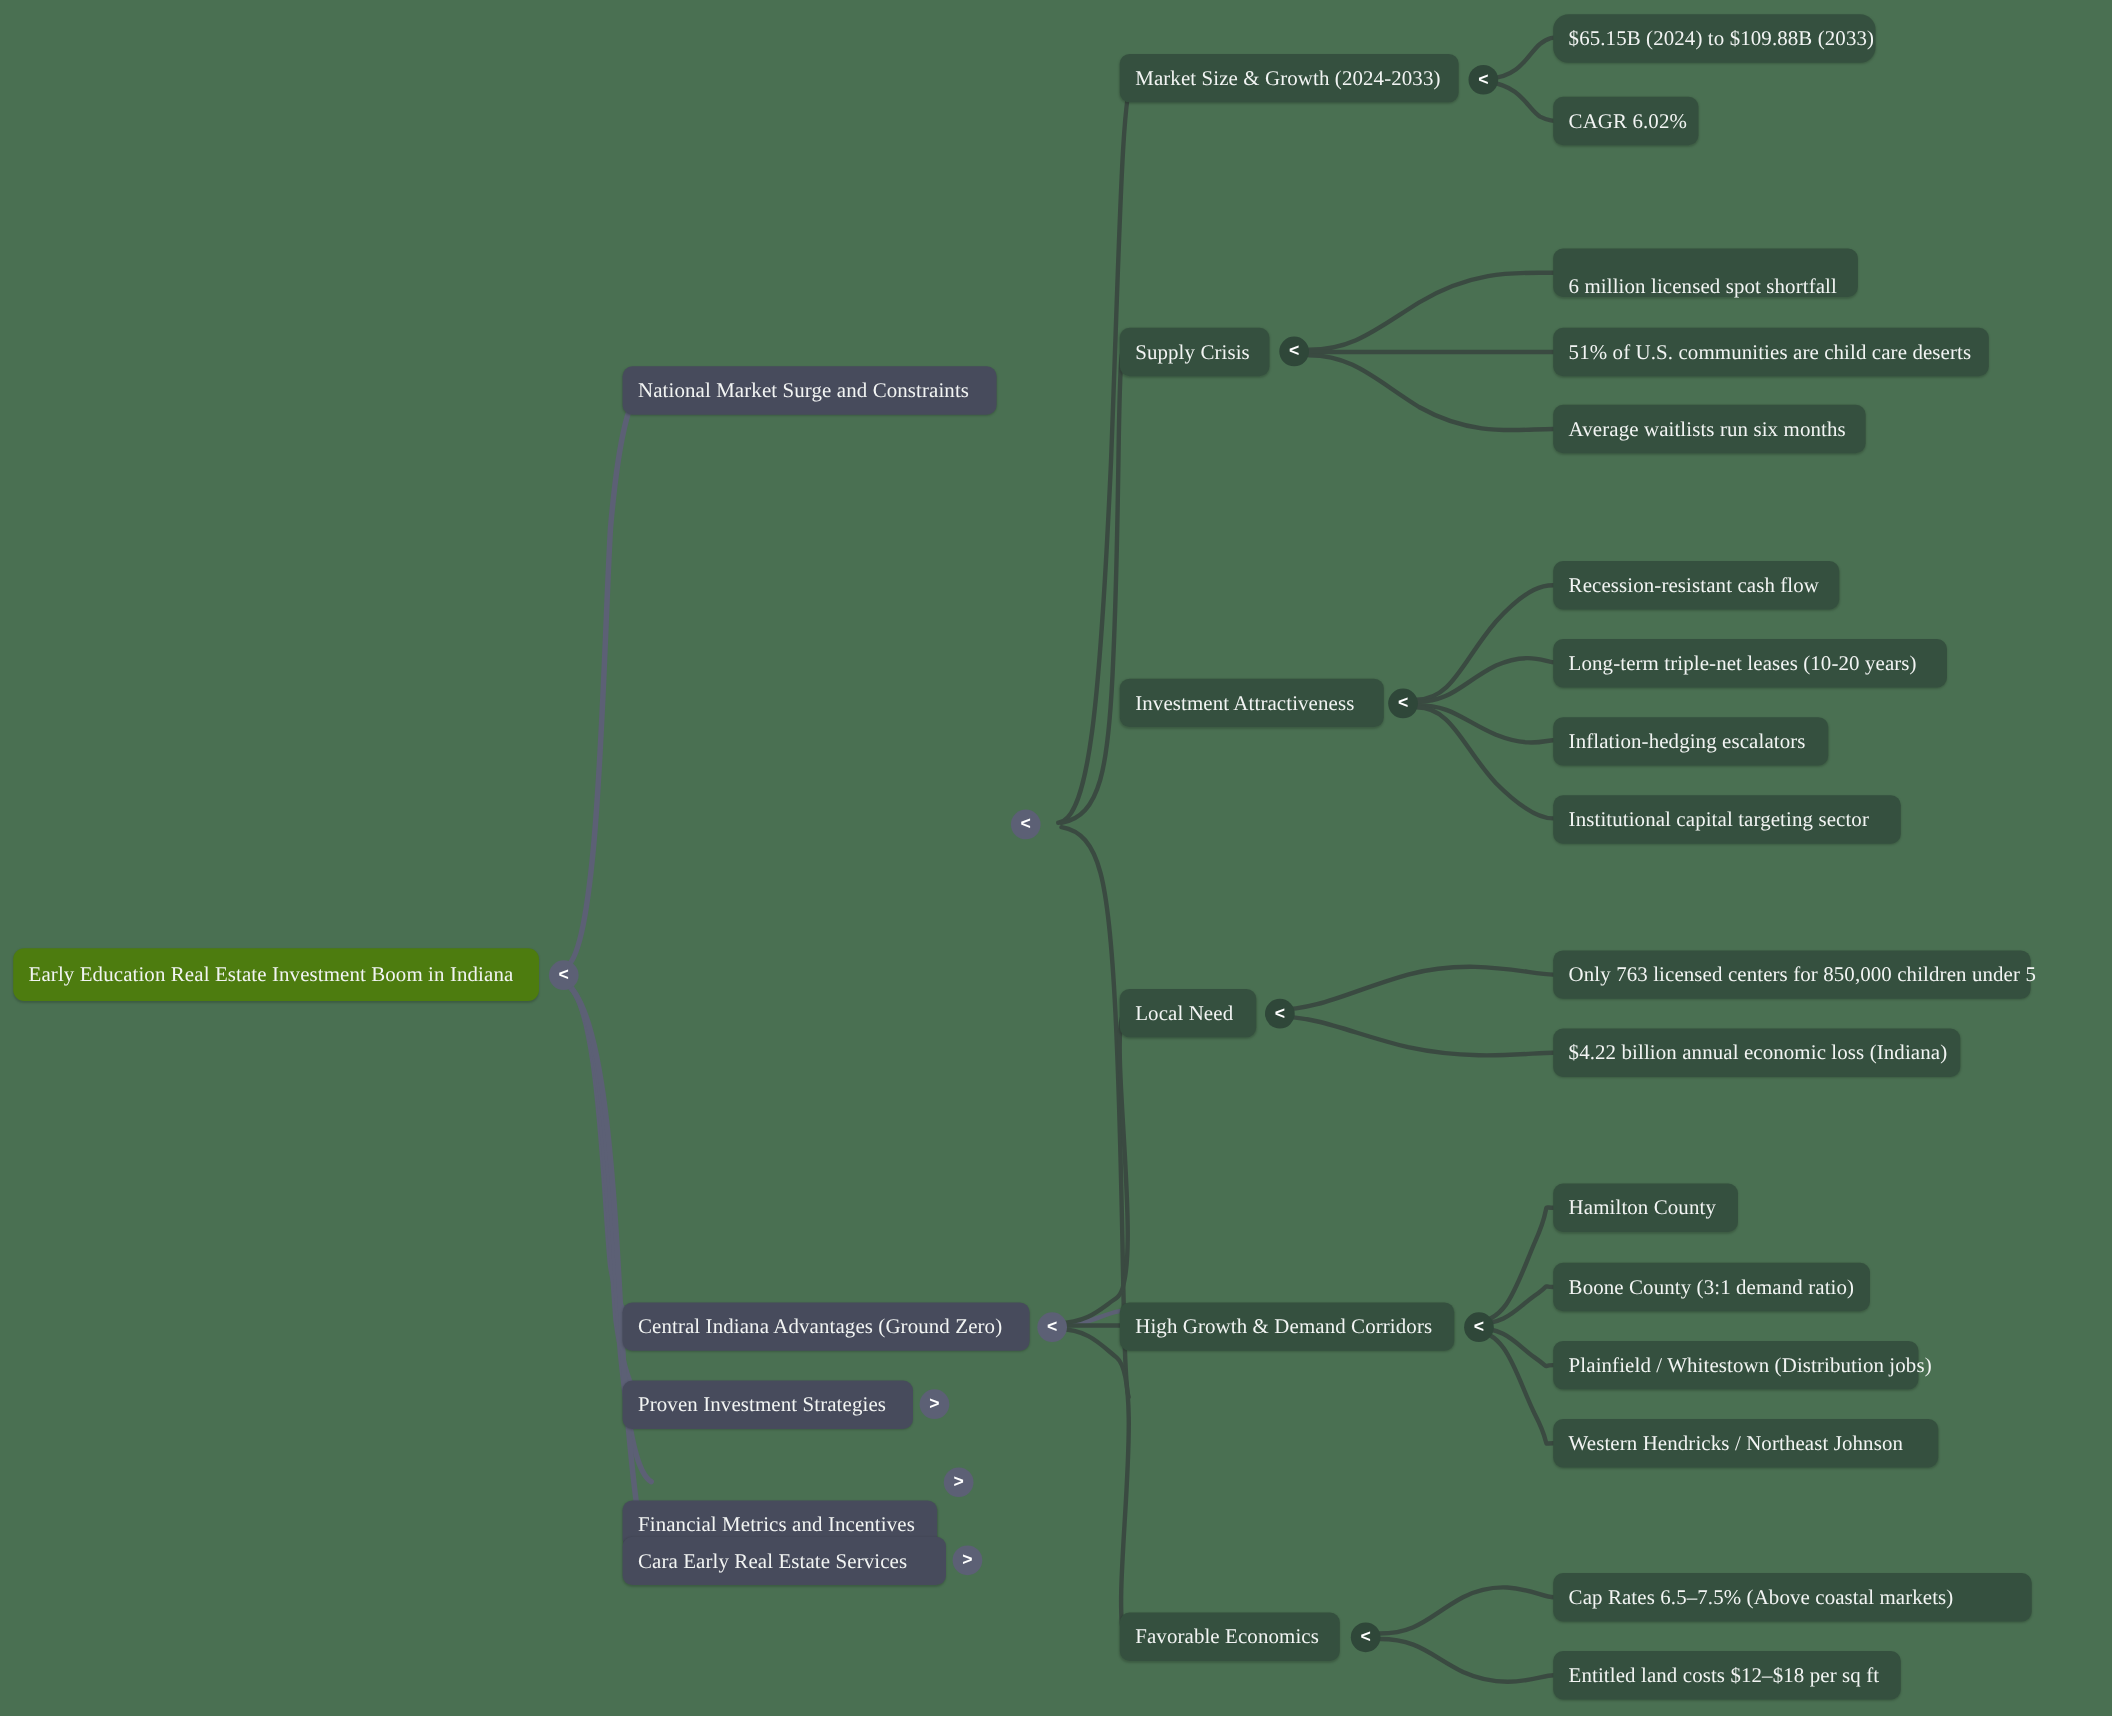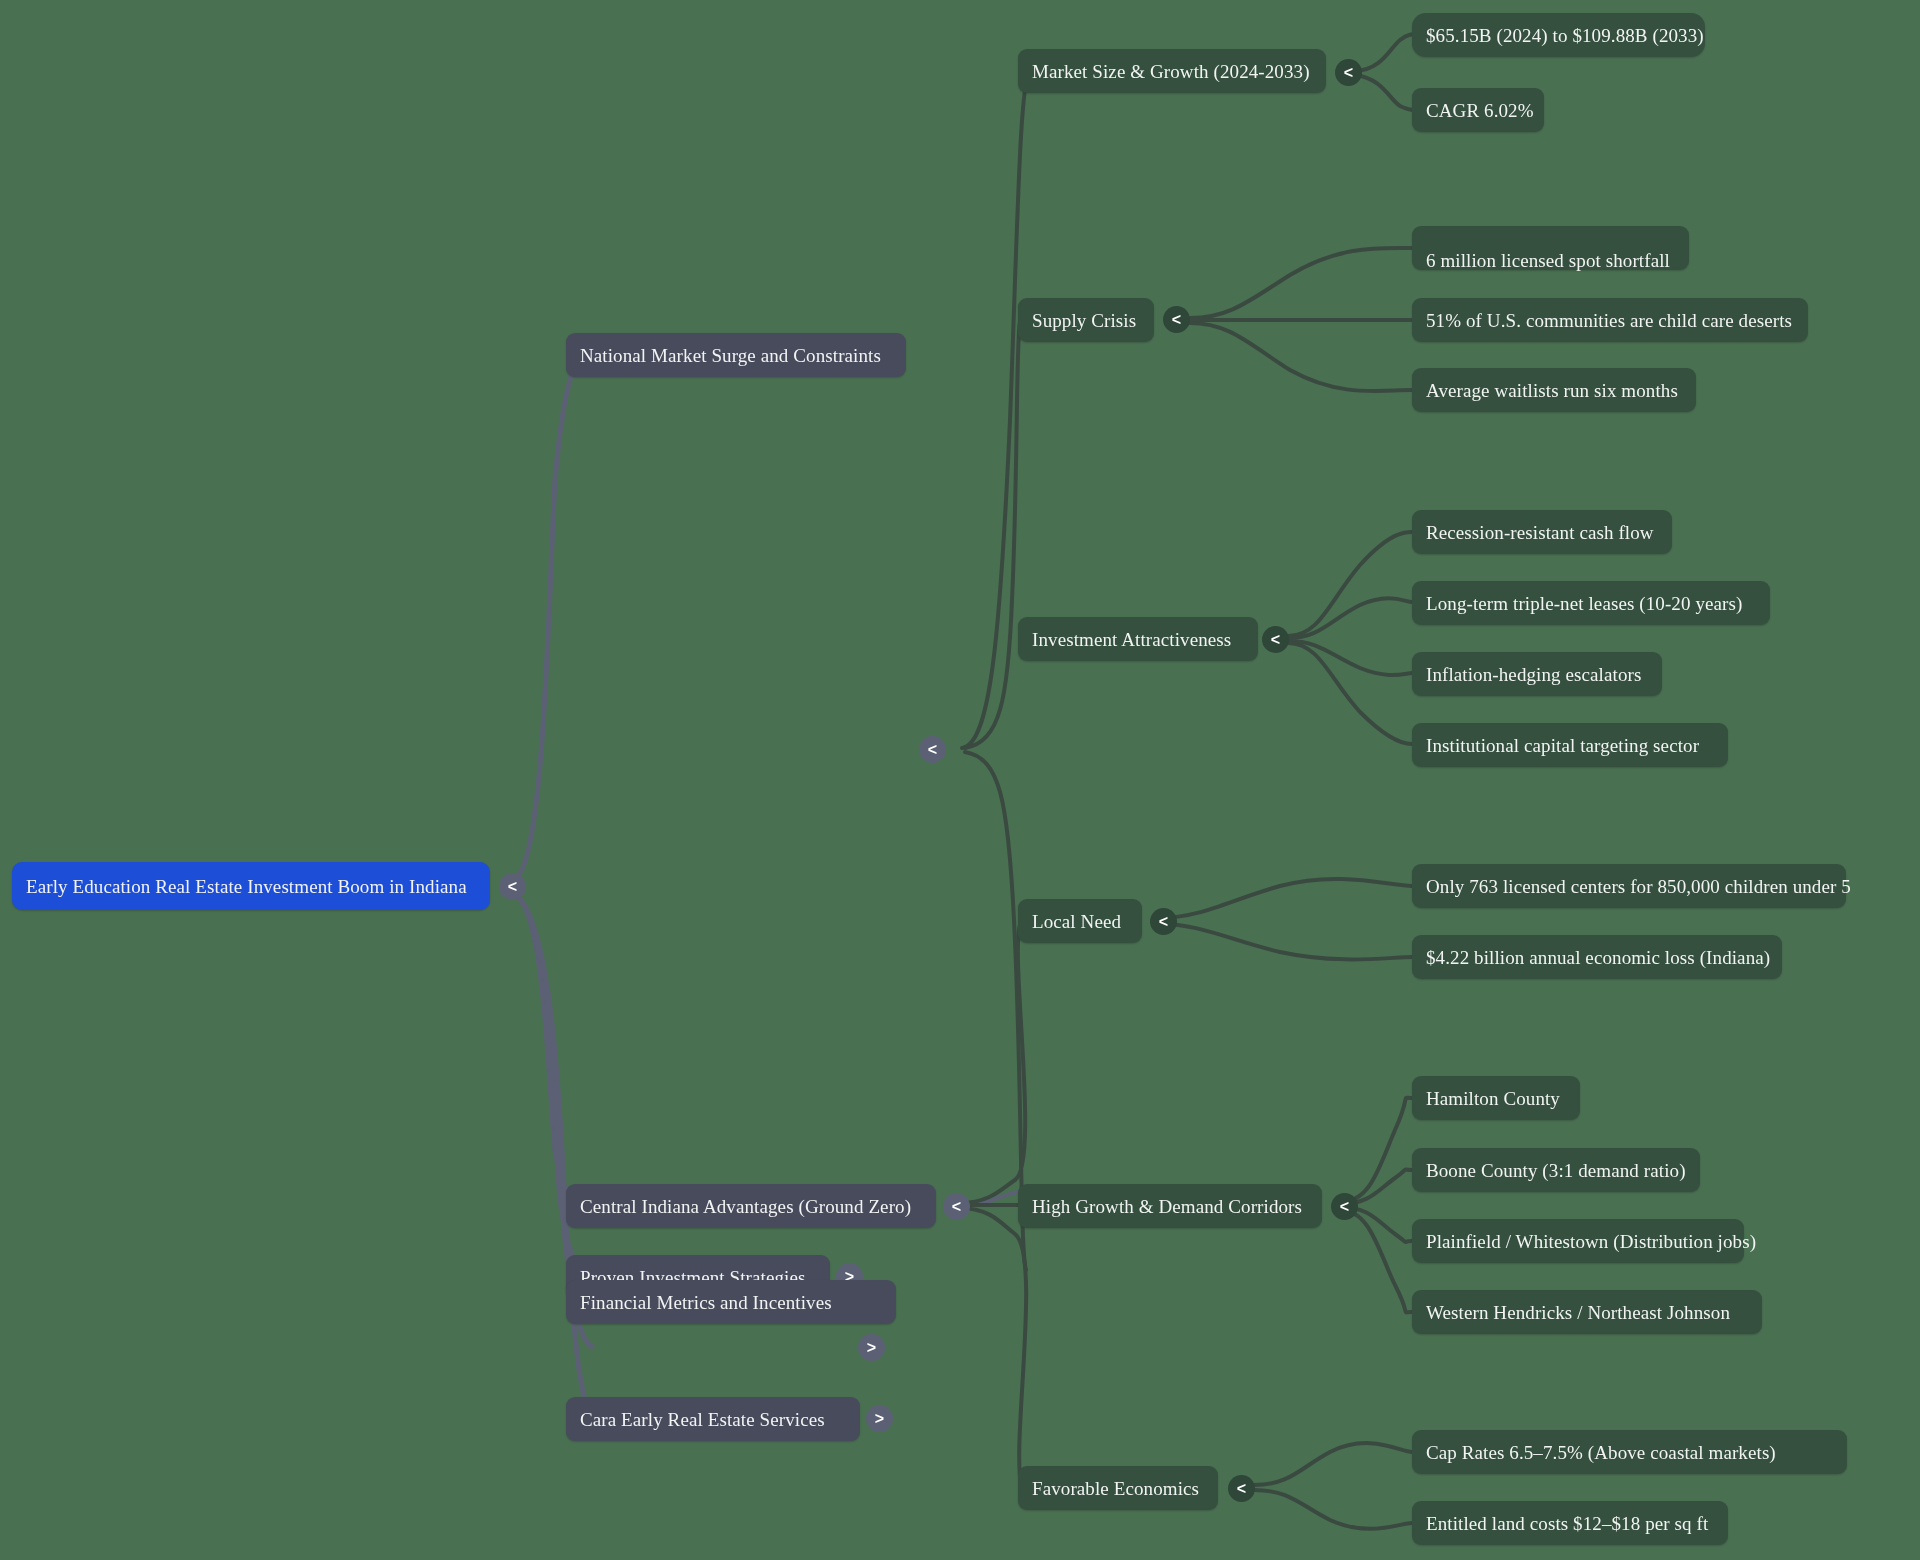--- a/index.html
+++ b/index.html
@@ -22,21 +22,21 @@
     padding:0 14px;
     border-radius:9px;
     color:#f2f4f3;
     font-size:19px;
     line-height:1;
     white-space:nowrap;
     letter-spacing:.1px;
     cursor:pointer;
     box-shadow:0 1px 2px rgba(0,0,0,.18);
   }
-  .node.root{background:#1d4ed8;height:48px;font-size:19px;border-radius:10px;}
+  .node.root{background:#4d7c0f;height:48px;font-size:19px;border-radius:10px;}
   .node.branch{background:#474b5c;}
   .node.leaf{background:#35503f;}
 
   .toggle{
     position:absolute;
     width:27px;height:27px;
     border-radius:50%;
     display:flex;align-items:center;justify-content:center;
     color:#ffffff;
     font-family:"Liberation Sans","DejaVu Sans",sans-serif;
@@ -222,21 +222,21 @@
   </div>
   <div class="node leaf" style="left:1412px;top:1501px;width:316px;">
     <span>Entitled land costs $12–$18 per sq ft</span>
   </div>
 
   <div class="node branch" style="left:566px;top:1255px;width:264px;">
     <span>Proven Investment Strategies</span>
   </div>
   <div class="toggle purple" style="left:836px;top:1263px;">&gt;</div>
 
-  <div class="node branch" style="left:566px;top:1280px;width:330px;">
+  <div class="node branch" style="left:566px;top:1364px;width:286px;">
     <span>Financial Metrics and Incentives</span>
   </div>
   <div class="toggle purple" style="left:858px;top:1334px;">&gt;</div>
 
   <div class="node branch" style="left:566px;top:1397px;width:294px;">
     <span>Cara Early Real Estate Services</span>
   </div>
   <div class="toggle purple" style="left:866px;top:1405px;">&gt;</div>
 
 </div>

